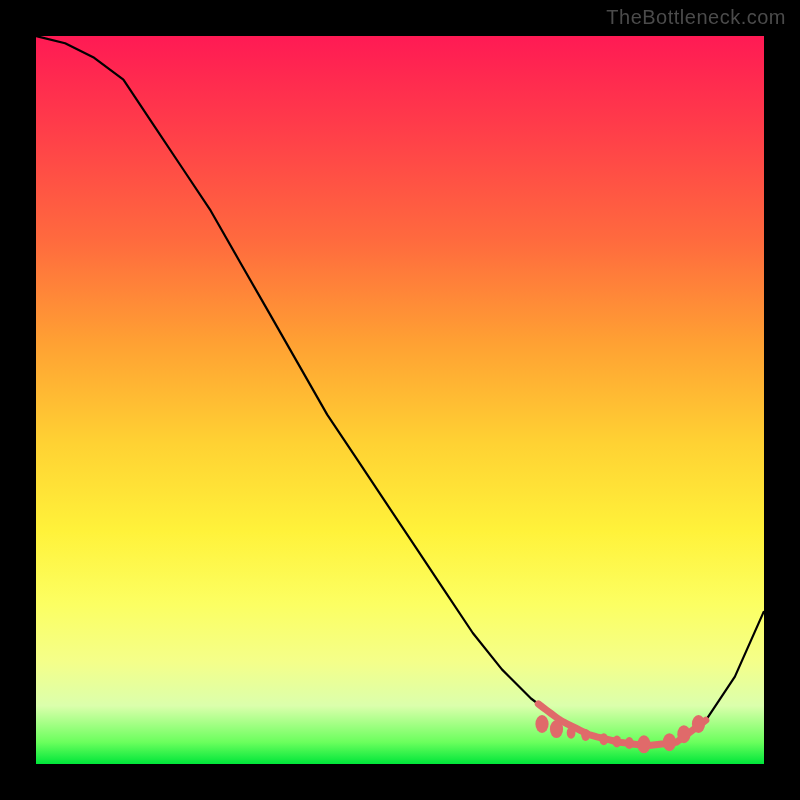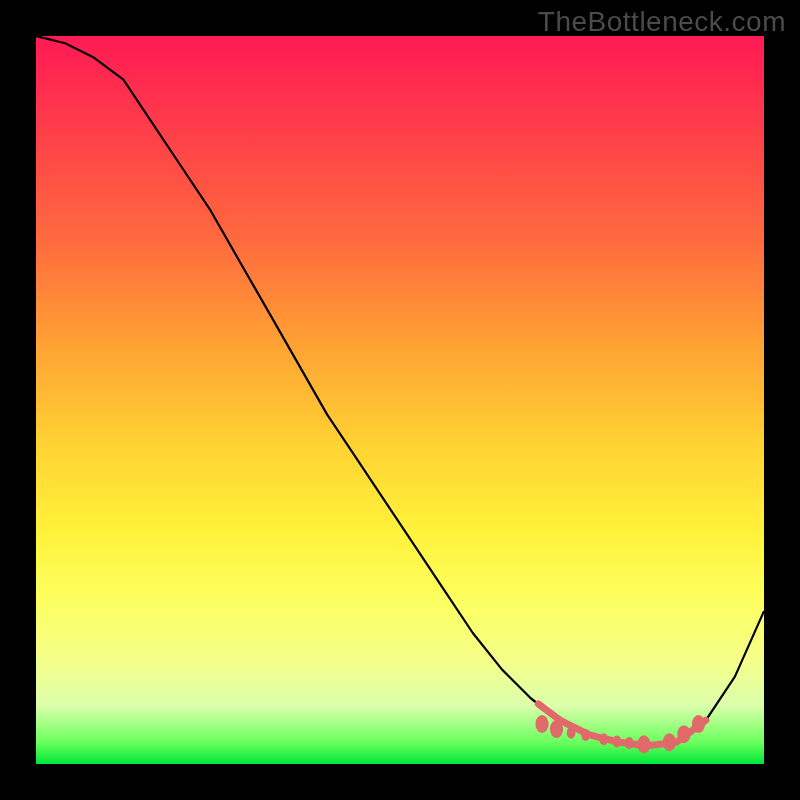--- a/index.html
+++ b/index.html
@@ -15,21 +15,21 @@
     position: relative;
     width: 800px;
     height: 800px;
     background: #000;
   }
   .watermark {
     position: absolute;
     top: 6px;
     right: 14px;
     color: #4b4b4b;
-    font-size: 28px;
+    font-size: 20px;
     font-weight: 500;
     letter-spacing: 0.5px;
   }
   .plot-area {
     position: absolute;
     left: 36px;
     top: 36px;
     width: 728px;
     height: 728px;
     

